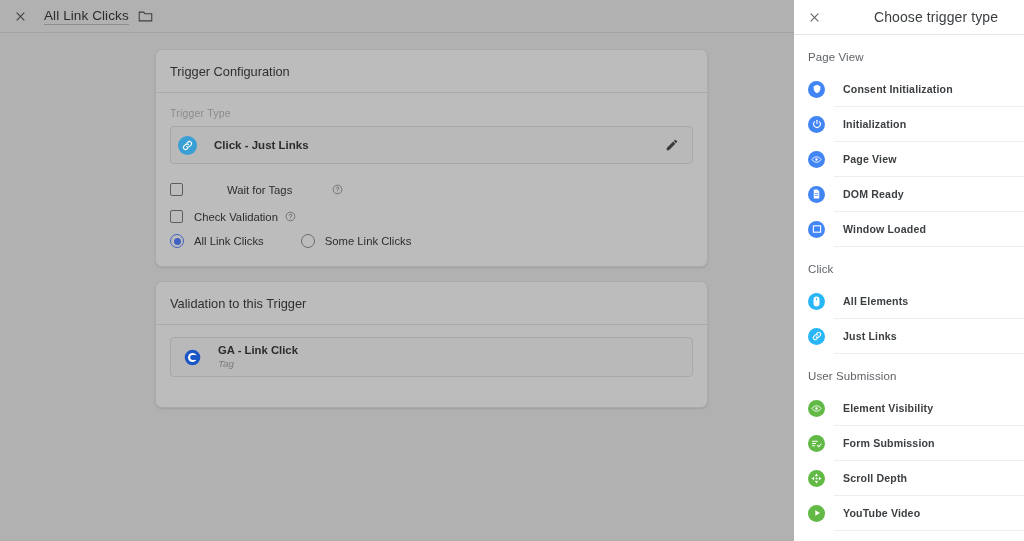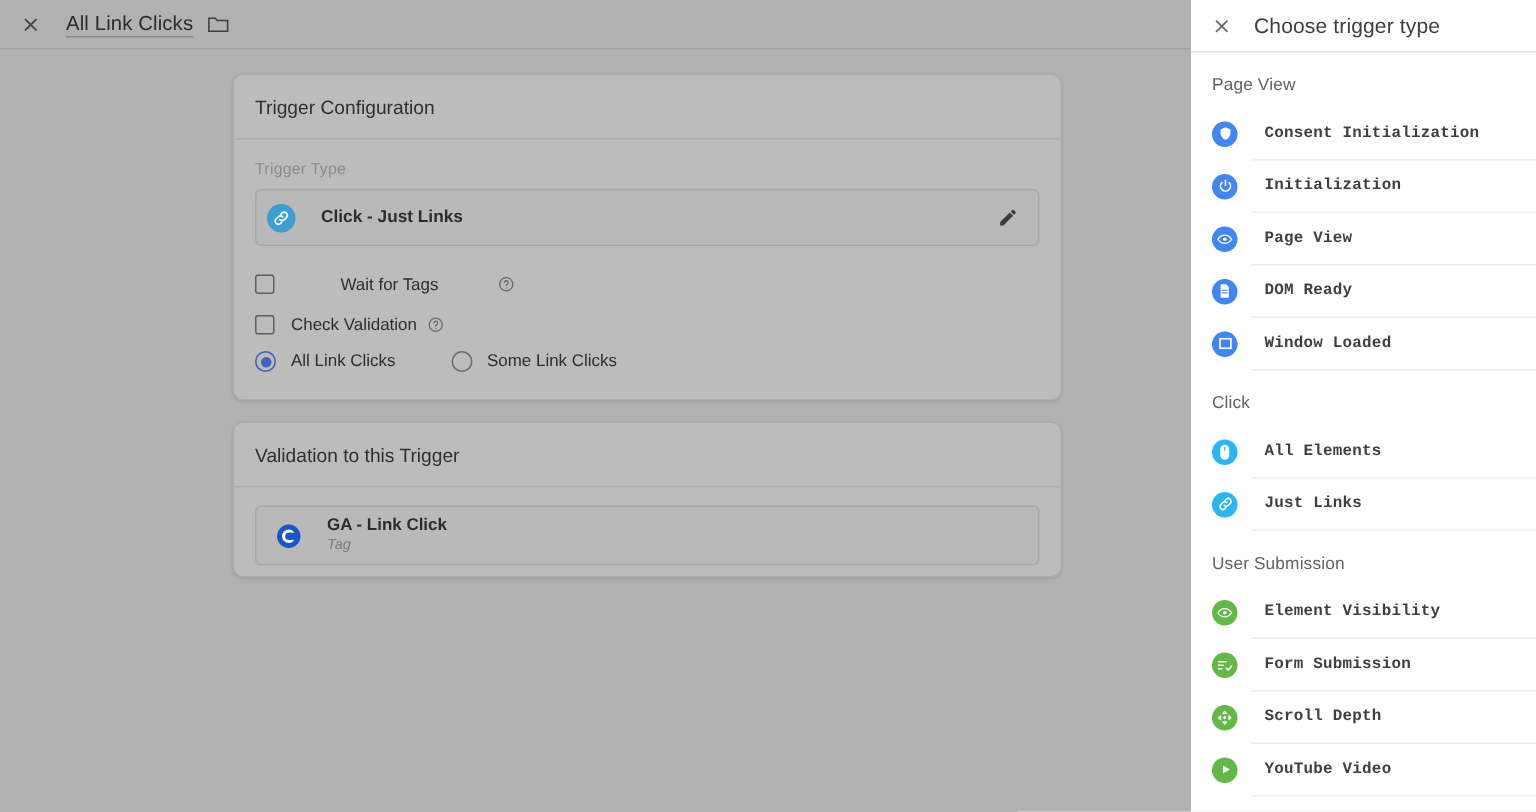--- a/index.html
+++ b/index.html
@@ -134,20 +134,21 @@
     position:absolute; right:0; top:0;
     width:230px; height:541px;
     background:#ffffff;
     overflow:hidden;
   }
   .p-head {
     height:35px;
     display:flex; align-items:center;
     padding-left:9px;
     border-bottom:1px solid #e6e6e6;
+    gap:38px;
   }
   .p-close {
     width:22px; height:22px;
     display:flex; align-items:center; justify-content:center;
     color:#5f6368; font-size:14px; cursor:pointer;
   }
   .p-title {
     margin-left:11px;
     font-size:14px;
     color:#3c4043;
@@ -168,21 +169,20 @@
   }
   .opt-divider {
     height:1px; background:#eeeeee; margin-left:40px;
   }
   .opt-label {
     margin-left:18px;
     font-size:10.6px;
     font-weight:bold;
     color:#3c4043;
     letter-spacing:.15px;
-    font-family:Liberation Mono, monospace;
   }
 
   
   .chip {
     width:17px; height:17px; border-radius:50%;
     display:flex; align-items:center; justify-content:center;
     flex:none;
   }
   .chip svg { display:block; }
 
@@ -265,21 +265,21 @@
           <span class="radio">
             <span class="r-circ"></span>
             <span class="r-text">Some Link Clicks</span>
           </span>
         </div>
       </div>
     </div>
 
     <div class="card">
       <div class="card-head">Validation to this Trigger</div>
-      <div class="card-body" style="padding-top:12px;padding-bottom:7px;">
+      <div class="card-body" style="padding-top:12px;padding-bottom:30px;">
         <div class="ref-row">
           <span class="ga-ico">
             <svg width="17" height="17" viewBox="0 0 24 24">
               <circle cx="12" cy="12" r="11" fill="#1a56c4"></circle>
               <circle cx="12" cy="12" r="6.3" fill="#ffffff"></circle>
               <circle cx="12" cy="12" r="3.4" fill="#1a56c4"></circle>
               <rect x="12" y="8.6" width="10" height="6.8" fill="#1a56c4"></rect>
             </svg>
           </span>
           <span class="ref-texts">

